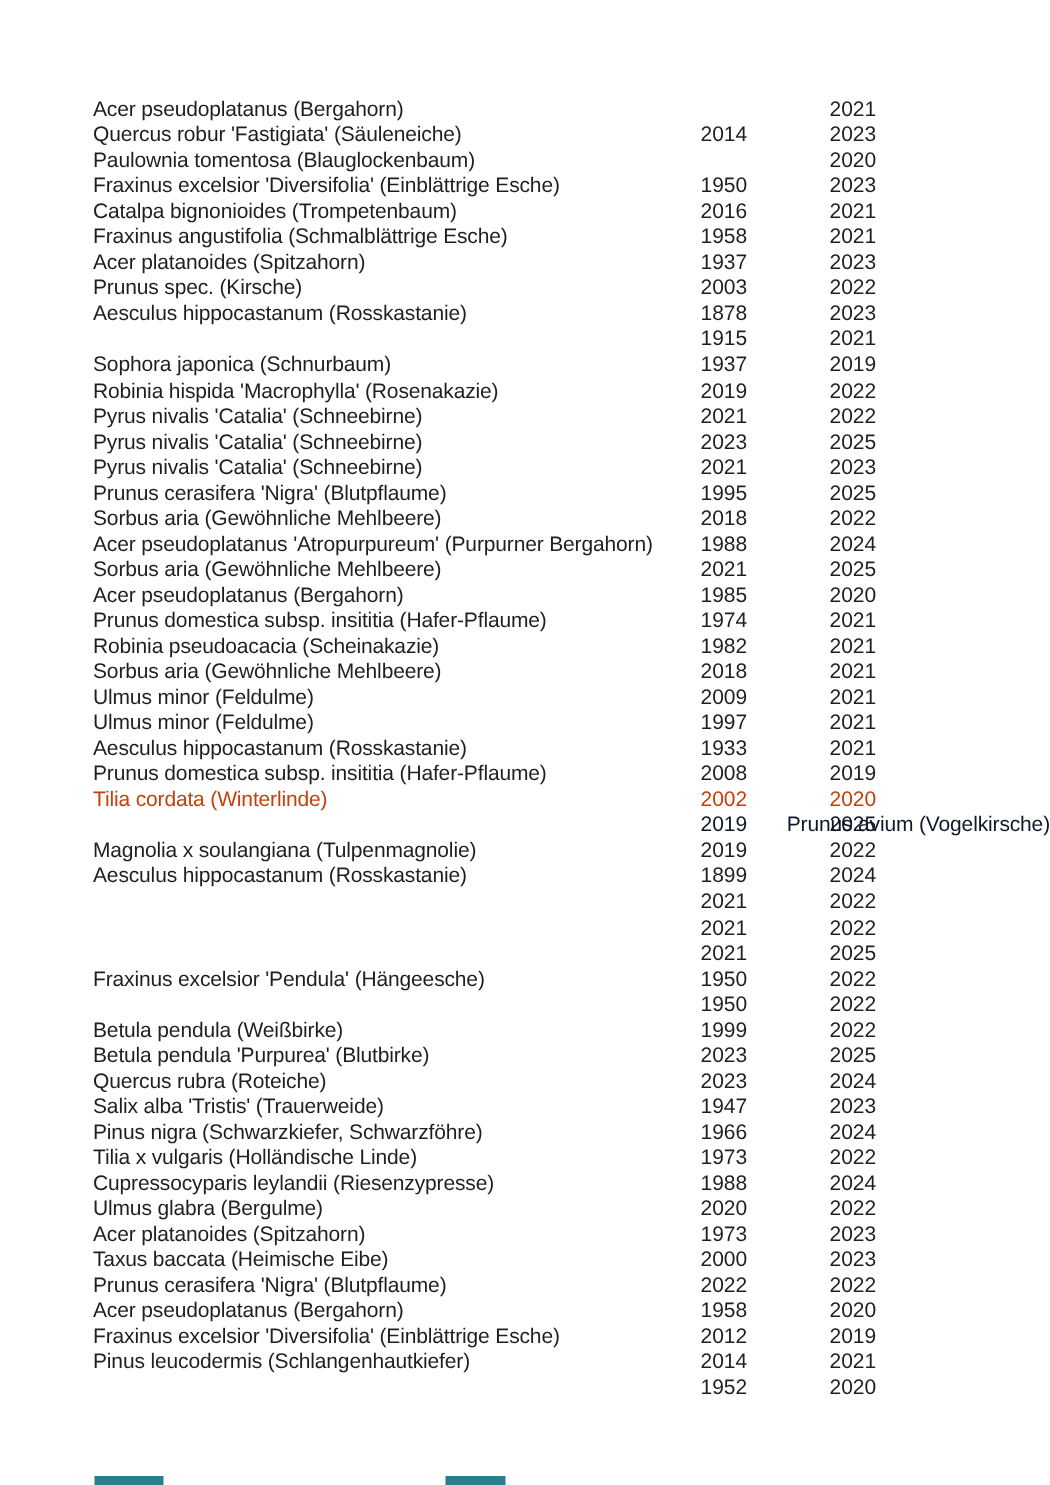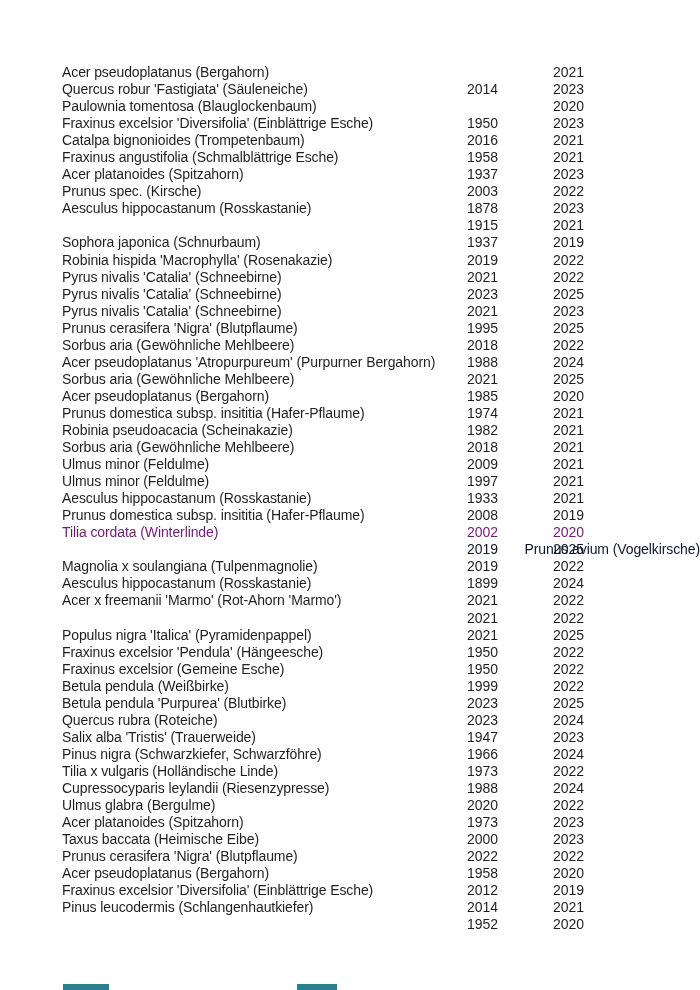--- a/index.html
+++ b/index.html
@@ -215,21 +215,21 @@
       <span class="y1">1933</span>
       <span class="y2">2021</span>
     </div>
 
     <div class="row" style="color: rgb(31, 31, 31);">
       <span class="name">Prunus domestica subsp. insititia (Hafer-Pflaume)</span>
       <span class="y1">2008</span>
       <span class="y2">2019</span>
     </div>
 
-    <div class="row" style="color: #701a75; text-decoration: underline;">
+    <div class="row" style="color: #c2410c; text-decoration: underline;">
       <span class="name">Tilia cordata (Winterlinde)</span>
       <span class="y1">2002</span>
       <span class="y2">2020</span>
     </div>
 
     <div class="row" style="color: #0f172a; text-align: right;">
       <span class="name">Prunus avium (Vogelkirsche)</span>
       <span class="y1">2019</span>
       <span class="y2">2025</span>
     </div>
@@ -240,44 +240,41 @@
       <span class="y2">2022</span>
     </div>
 
     <div class="row" style="color: rgb(31, 31, 31);">
       <span class="name">Aesculus hippocastanum (Rosskastanie)</span>
       <span class="y1">1899</span>
       <span class="y2">2024</span>
     </div>
 
     <div class="row" style="color: rgb(31, 31, 31);">
-      <span class="name">Acer x freemanii 'Marmo' (Rot-Ahorn 'Marmo')</span>
-      <span class="y1">2021</span>
-      <span class="y2">2022</span>
-    </div>
-
-    <div class="row" style="color: rgb(31, 31, 31);">
-      <span class="y1">2021</span>
-      <span class="y2">2022</span>
-    </div>
-
-    <div class="row" style="color: rgb(31, 31, 31);">
-      <span class="name">Populus nigra 'Italica' (Pyramidenpappel)</span>
+      <span class="y1">2021</span>
+      <span class="y2">2022</span>
+    </div>
+
+    <div class="row" style="color: rgb(31, 31, 31);">
+      <span class="y1">2021</span>
+      <span class="y2">2022</span>
+    </div>
+
+    <div class="row" style="color: rgb(31, 31, 31);">
       <span class="y1">2021</span>
       <span class="y2">2025</span>
     </div>
 
     <div class="row" style="color: rgb(31, 31, 31);">
       <span class="name">Fraxinus excelsior 'Pendula' (Hängeesche)</span>
       <span class="y1">1950</span>
       <span class="y2">2022</span>
     </div>
 
     <div class="row" style="color: rgb(31, 31, 31);">
-      <span class="name">Fraxinus excelsior (Gemeine Esche)</span>
       <span class="y1">1950</span>
       <span class="y2">2022</span>
     </div>
 
     <div class="row" style="color: rgb(31, 31, 31);">
       <span class="name">Betula pendula (Weißbirke)</span>
       <span class="y1">1999</span>
       <span class="y2">2022</span>
     </div>
 

